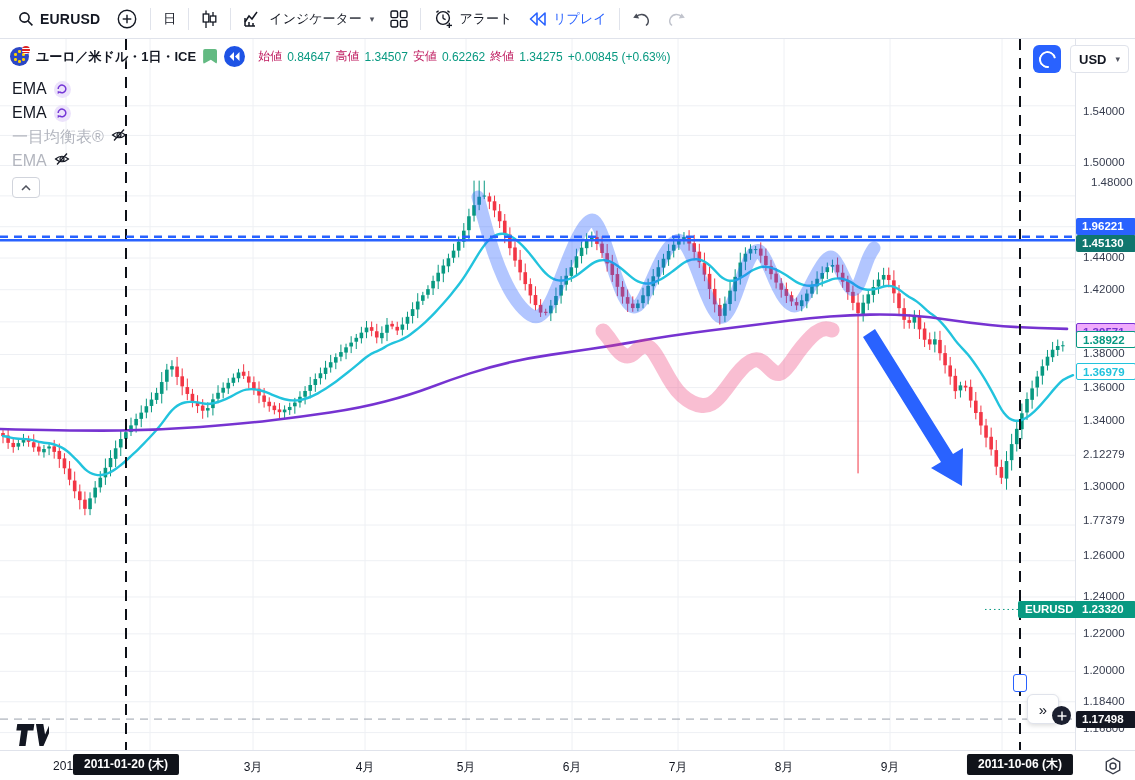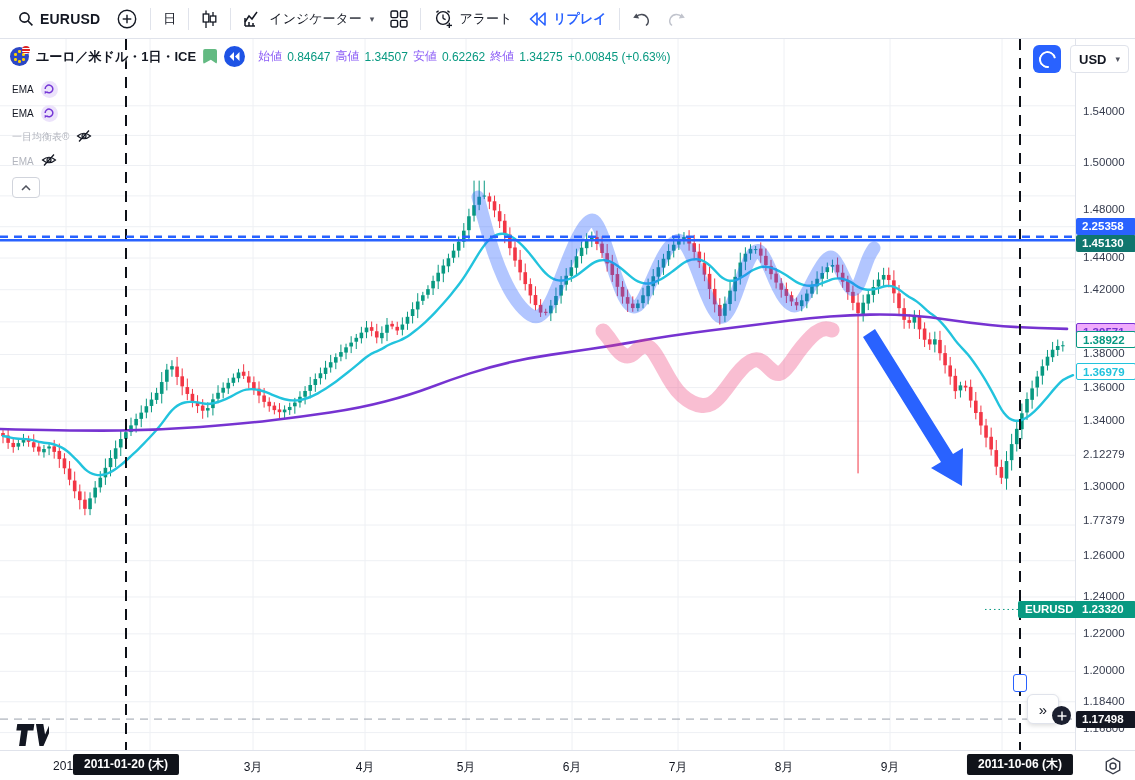--- a/index.html
+++ b/index.html
@@ -6,38 +6,38 @@
   body{width:1135px;height:780px;position:relative;overflow:hidden;background:#fff;
        font-family:"Liberation Sans","DejaVu Sans",sans-serif;color:#131722;}
   
   .toolbar{position:absolute;top:0;left:0;width:1135px;height:39px;background:#fff;
            border-bottom:1px solid #e0e3eb;display:flex;align-items:center;padding-left:10px;
            box-sizing:border-box;z-index:40;}
   .tb-item{display:flex;align-items:center;gap:6px;padding:0 8px;height:30px;border-radius:4px;cursor:pointer;}
   .tb-sep{width:1px;height:22px;background:#e0e3eb;margin:0 4px;}
   .tb-sym{font-weight:bold;font-size:14px;letter-spacing:.2px;}
   .tb-txt{font-size:13px;}
-  .tb-blue{color:#2962ff;font-weight:bold;}
+  .tb-blue{color:#2962ff;}
   .chev{font-size:9px;color:#50535e;margin-left:2px;}
   
   .sym-row{position:absolute;left:10px;top:46px;display:flex;align-items:center;gap:7px;z-index:30;
            text-shadow:0 0 3px #fff,0 0 3px #fff;}
   .sym-title{font-size:13px;font-weight:600;}
   .ohlc{display:flex;align-items:center;gap:5px;font-size:12px;margin-left:6px;}
-  .ohlc .lb{color:#8b5cf6;}
+  .ohlc .lb{color:#be185d;}
   .ohlc .vl{color:#089981;}
   .flagicon{width:19px;height:19px;border-radius:50%;background:#2c47c5;position:relative;flex:none;}
   .flagicon i{position:absolute;width:2.5px;height:2.5px;background:#ffd100;border-radius:50%;}
   .flagicon b{position:absolute;right:-1px;top:-1px;width:8px;height:8px;border-radius:50%;
               background:repeating-linear-gradient(#d22,#d22 1.5px,#fff 1.5px,#fff 3px);}
   .mkticon{width:14px;height:15px;background:#63ba82;clip-path:polygon(0 0,100% 0,100% 100%,55% 72%,0 100%);border-radius:2px;}
   .rewicon{width:21px;height:21px;border-radius:50%;background:#1e53e5;display:flex;align-items:center;justify-content:center;}
   
   .legend{position:absolute;left:12px;top:77px;z-index:30;}
-  .lg-row{display:flex;align-items:center;gap:7px;height:24px;font-size:10px;
+  .lg-row{display:flex;align-items:center;gap:7px;height:24px;font-size:16px;
           text-shadow:0 0 3px #fff,0 0 3px #fff;cursor:pointer;}
   .lg-row .nm{color:#131722;}
   .lg-row.off .nm{color:#b2b5be;}
   .spin{width:17px;height:17px;border-radius:50%;background:#ece3fb;display:flex;align-items:center;justify-content:center;}
   .collapse-btn{margin-top:4px;width:26px;height:19px;border:1px solid #d1d4dc;border-radius:4px;background:#fff;
                 display:flex;align-items:center;justify-content:center;cursor:pointer;}
   
   #chart{position:absolute;left:0;top:39px;z-index:1;}
   .tvlogo{position:absolute;left:14px;top:724px;z-index:25;}
   
@@ -705,36 +705,36 @@
 <div class="tvlogo">
   <svg width="35" height="22" viewBox="0 0 43 27">
     <path d="M0,0 H21 V8 H14 V27 H6 V8 H0 Z" fill="#131722" transform="skewX(-8) translate(4,0)"></path>
     <path d="M22,0 H31 L35,13 39,0 H43 L35,27 H30 Z" fill="#131722" transform="skewX(-8) translate(5,0)"></path>
   </svg>
 </div>
 
 <div class="paxis" id="paxis">
     <div class="ptick" style="top: 65.7952px;">1.54000</div>
     <div class="ptick" style="top: 117px;">1.50000</div>
-    <div class="ptick" style="top: 164px;">1.48000</div>
+    <div class="ptick" style="top: 137px; margin-left: 8px;">1.48000</div>
     <div class="ptick" style="top: 212px;">1.44000</div>
     <div class="ptick" style="top: 243.707px;">1.42000</div>
     <div class="ptick" style="top: 308.483px;">1.38000</div>
     <div class="ptick" style="top: 341.578px;">1.36000</div>
     <div class="ptick" style="top: 375.164px;">1.34000</div>
     <div class="ptick" style="top: 409.255px;">2.12279</div>
     <div class="ptick" style="top: 440.866px;">1.30000</div>
     <div class="ptick" style="top: 475.014px;">1.77379</div>
     <div class="ptick" style="top: 509.716px;">1.26000</div>
     <div class="ptick" style="top: 550.988px;">1.24000</div>
     <div class="ptick" style="top: 587.851px;">1.22000</div>
     <div class="ptick" style="top: 625.323px;">1.20000</div>
     <div class="ptick" style="top: 655.753px;">1.18400</div>
     <div class="ptick" style="top: 682.597px;">1.16800</div>
-    <div class="plabel" style="top: 179.19px; background: rgb(41, 98, 255); color: rgb(255, 255, 255);">2.25358</div>
+    <div class="plabel" style="top: 179.19px; background: rgb(41, 98, 255); color: rgb(255, 255, 255);">1.96221</div>
     <div class="plabel" style="top: 195.78px; background: #0f766e; color: rgb(255, 255, 255);">1.45130</div>
     <div class="plabel" style="top: 284px; background: #f0abfc; color: rgb(118, 51, 209); border: 1px solid rgb(118, 51, 209);">1.39571</div>
     <div class="plabel" style="top: 291.887px; background: rgb(255, 255, 255); color: rgb(8, 153, 129); border: 1px solid rgb(8, 153, 129);">1.38922</div>
     <div class="plabel" style="top: 323.818px; background: rgb(255, 255, 255); color: rgb(34, 195, 221); border: 1px solid rgb(34, 195, 221);">1.36979</div>
     <div class="plabel" style="top: 561.955px; background: rgb(8, 153, 129); color: rgb(255, 255, 255);">1.23320</div>
     <div class="plabel" style="top: 671.59px; background: rgb(19, 23, 34); color: rgb(255, 255, 255);">1.17498</div>
   </div>
 
 <div class="ptag" id="lastprice-tag" style="background: rgb(8, 153, 129); left: 1018px; top: 600.955px;">EURUSD</div>
 

